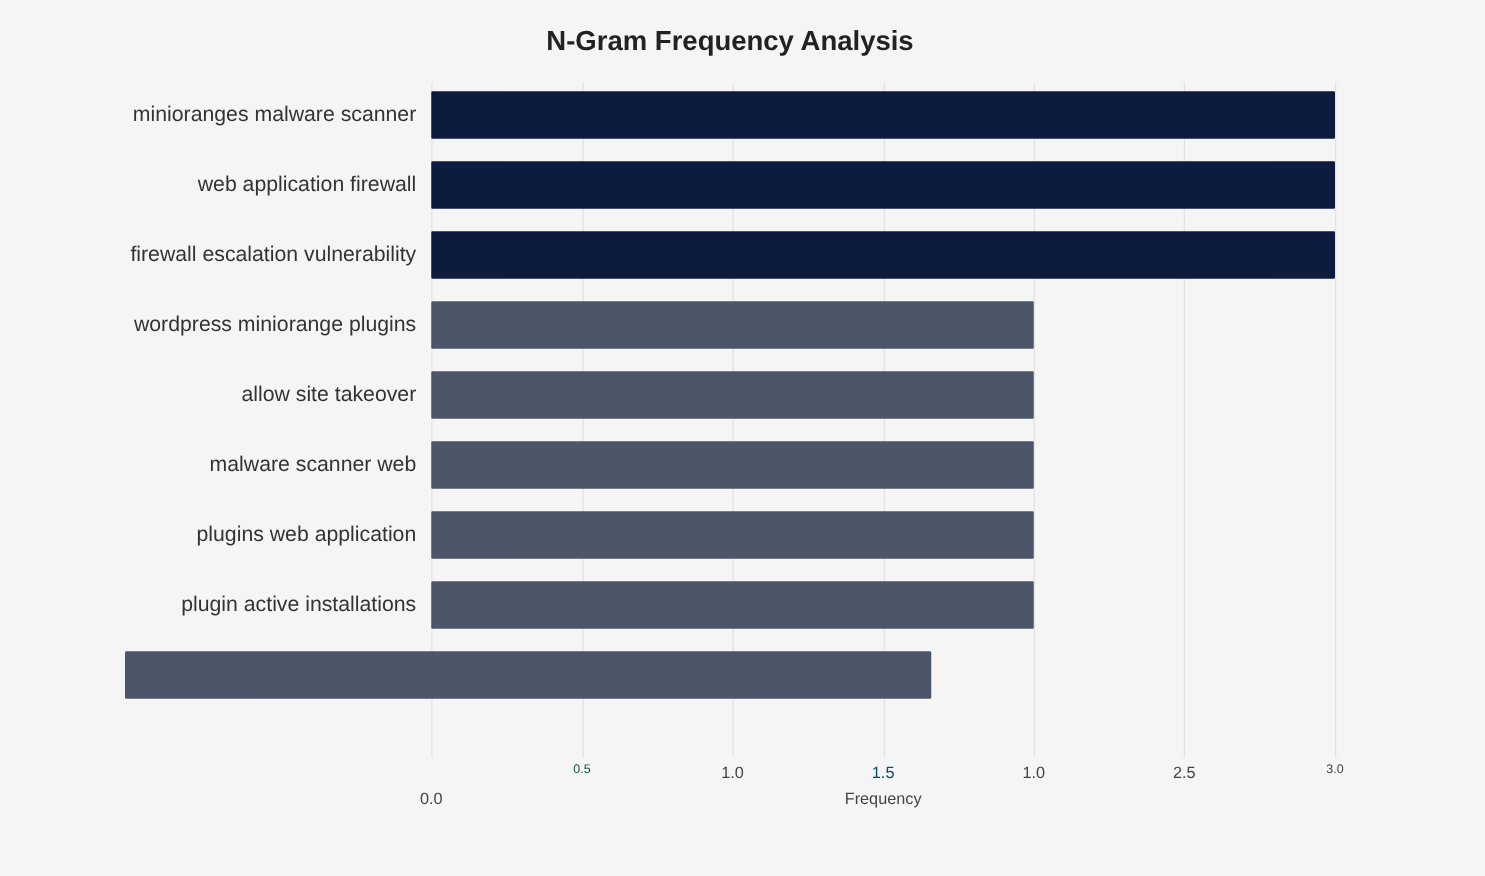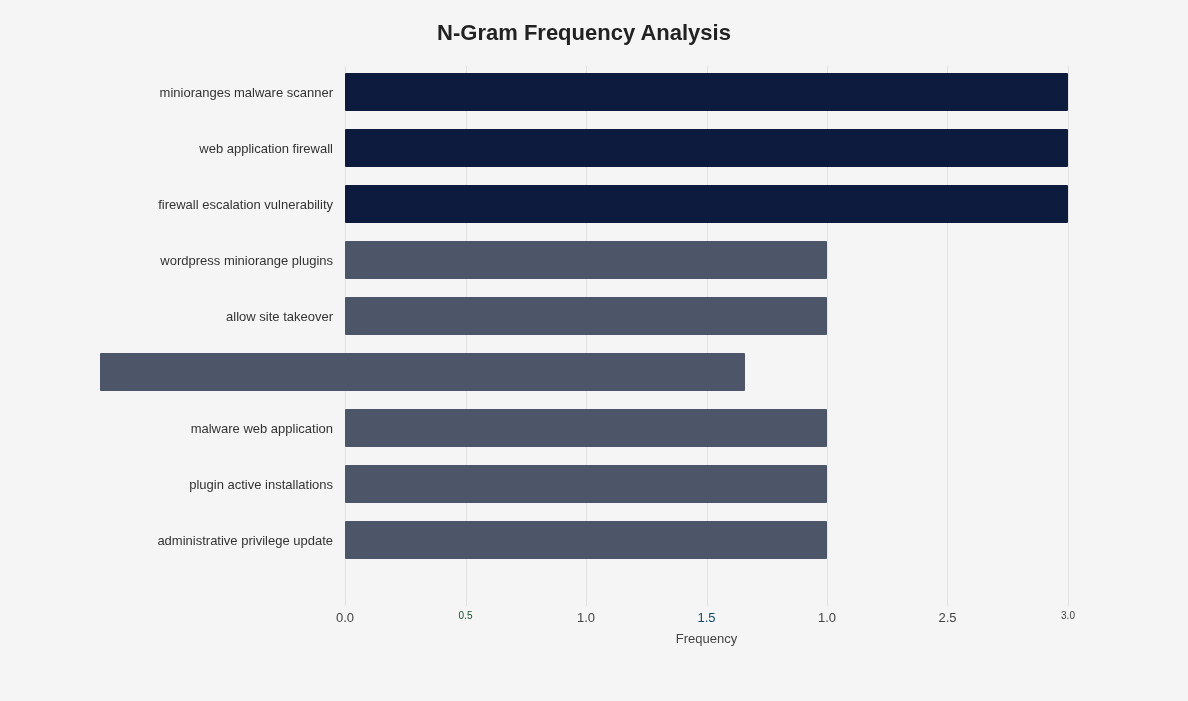--- a/index.html
+++ b/index.html
@@ -35,21 +35,21 @@
     .bar-row {
       display: flex;
       align-items: center;
       height: 52px;
       margin-bottom: 4px;
     }
     .bar-label {
       width: 245px;
       text-align: right;
       padding-right: 12px;
-      font-size: 13px;
+      font-size: 17px;
       color: #333;
       flex-shrink: 0;
     }
     .bar-wrapper {
       flex: 1;
       height: 38px;
       position: relative;
       background: transparent;
     }
     .bar {
@@ -106,46 +106,46 @@
             <div class="bar bar-medium" style="width: 66.6667%;"></div>
           </div>
         </div>
         <div class="bar-row">
           <div class="bar-label">allow site takeover</div>
           <div class="bar-wrapper">
             <div class="bar bar-medium" style="width: 66.6667%;"></div>
           </div>
         </div>
         <div class="bar-row">
+          <div class="bar-label">malware scanner web</div>
           <div class="bar-wrapper">
             <div class="bar bar-medium" style="width: 66.6667%;"></div>
           </div>
         </div>
         <div class="bar-row">
-          <div class="bar-label">malware web application</div>
+          <div class="bar-label">plugins web application</div>
           <div class="bar-wrapper">
             <div class="bar bar-medium" style="width: 66.6667%;"></div>
           </div>
         </div>
         <div class="bar-row">
           <div class="bar-label">plugin active installations</div>
           <div class="bar-wrapper">
             <div class="bar bar-medium" style="width: 66.6667%;"></div>
           </div>
         </div>
         <div class="bar-row">
-          <div class="bar-label">administrative privilege update</div>
           <div class="bar-wrapper">
             <div class="bar bar-medium" style="width: 66.6667%;"></div>
           </div>
         </div>
       </div>
 
     <div style="position:absolute; bottom:16px; left:245px; right:0; height:20px;" id="x-axis-ticks">
-        <span style="position: absolute; left: 0%; transform: translateX(-50%); font-size: 13px; color: rgb(68, 68, 68);">0.0</span>
+        <span style="position: absolute; left: 0%; transform: translateX(-50%); font-size: 13px; color: rgb(68, 68, 68); margin-top: 21px;">0.0</span>
         <span style="position: absolute; left: 16.67%; transform: translateX(-50%); font-size: 10px; color: #14532d;">0.5</span>
         <span style="position: absolute; left: 33.33%; transform: translateX(-50%); font-size: 13px; color: rgb(68, 68, 68);">1.0</span>
         <span style="position: absolute; left: 50%; transform: translateX(-50%); font-size: 13px; color: #0c4a6e;">1.5</span>
         <span style="position: absolute; left: 66.67%; transform: translateX(-50%); font-size: 13px; color: rgb(68, 68, 68);">1.0</span>
         <span style="position: absolute; left: 83.33%; transform: translateX(-50%); font-size: 13px; color: rgb(68, 68, 68);">2.5</span>
         <span style="position: absolute; left: 100%; transform: translateX(-50%); font-size: 10px; color: rgb(68, 68, 68);">3.0</span>
       </div>
     <div style="position:absolute; bottom:0; left:0; right:0; text-align:center; font-size:13px; color:#444; padding-left:245px;">Frequency</div>
   </div>
 </div>

